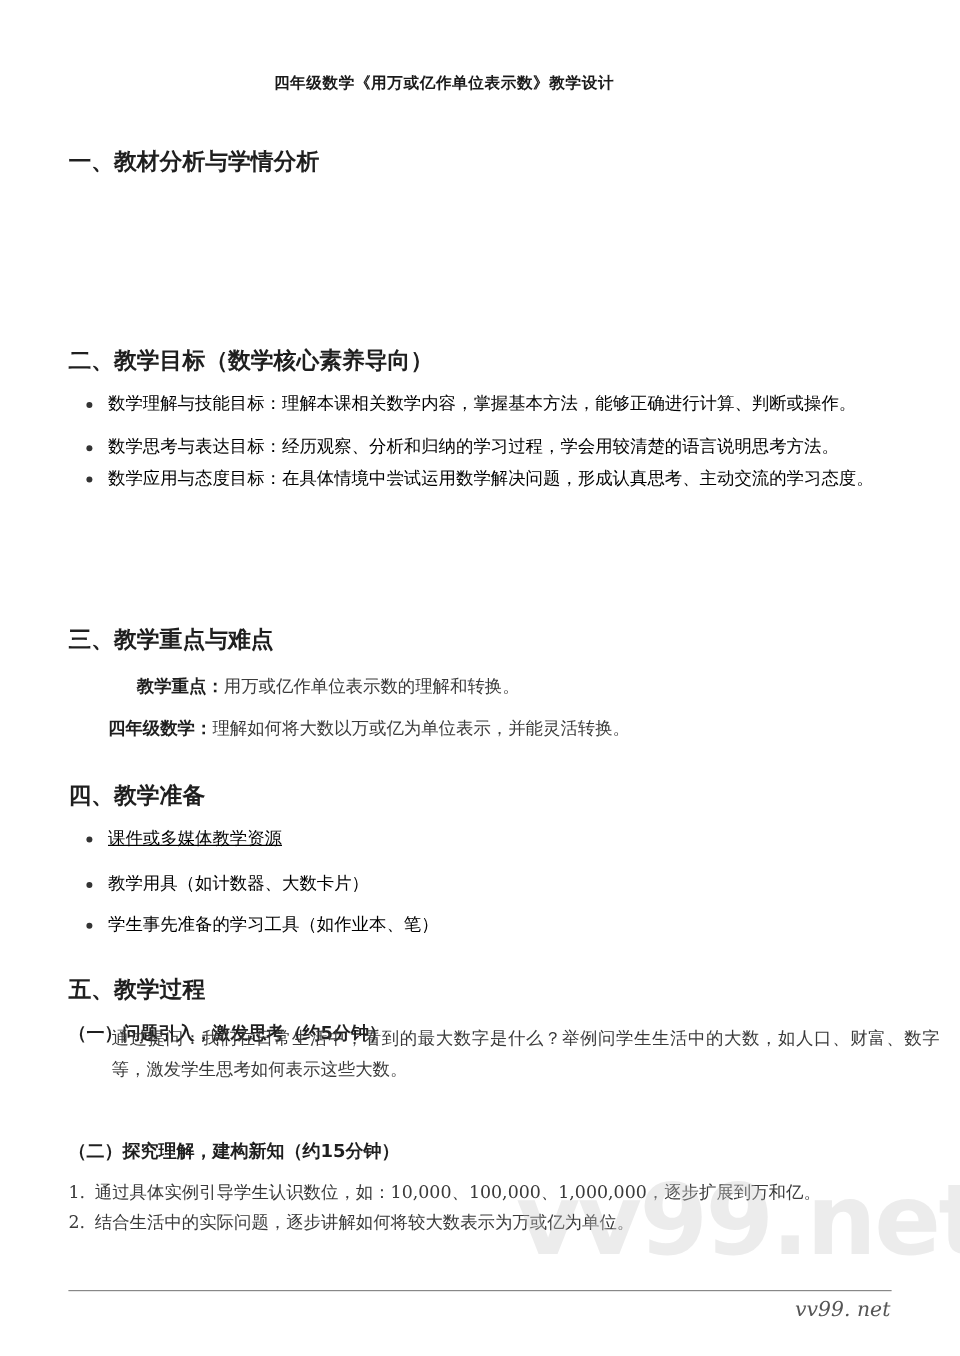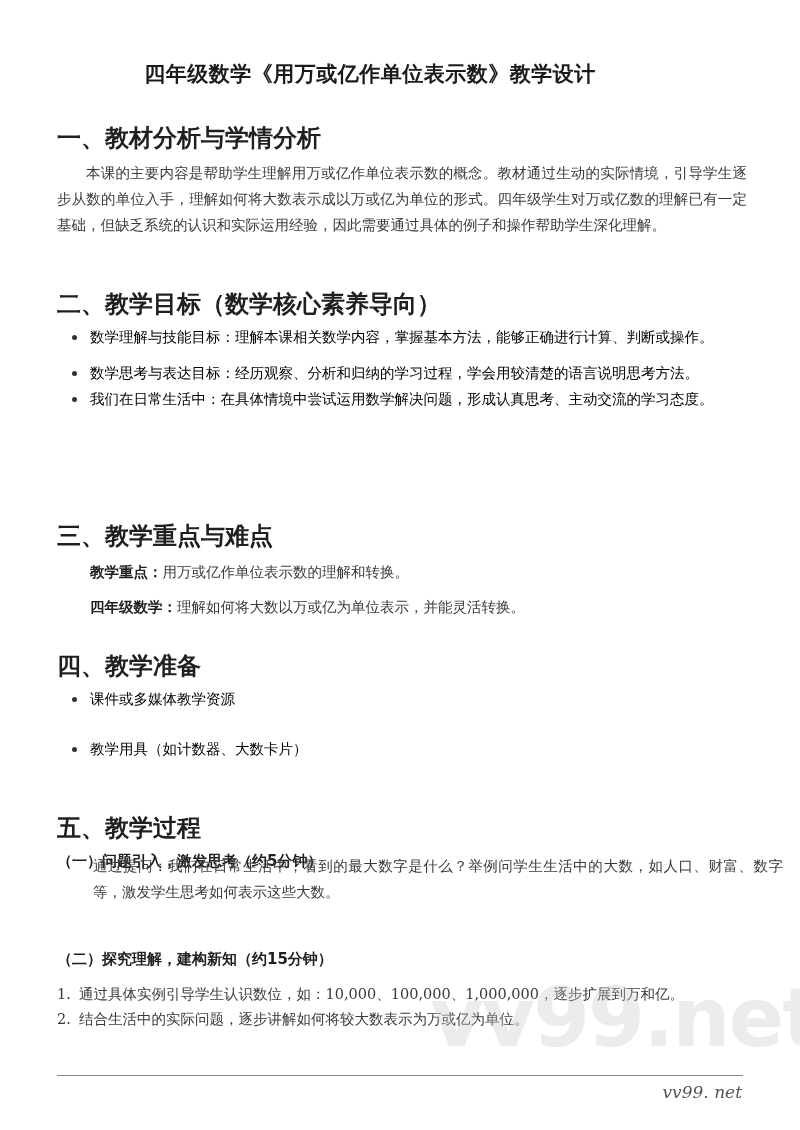--- a/index.html
+++ b/index.html
@@ -5,26 +5,26 @@
   html, body { margin: 0; padding: 0; background: #ffffff; }
   body {
     width: 800px; height: 1130px; position: relative; overflow: hidden;
     font-family: "DejaVu Serif", "Liberation Serif", serif;
     color: #333333;
   }
   .page { position: absolute; left: 0; top: 0; width: 800px; height: 1130px; }
   .title {
     position: absolute; left: 0; top: 60px; width: 740px; text-align: center;
     font-family: Liberation Sans, sans-serif;
-    font-weight: bold; font-size: 21px; color: #1a1a1a; letter-spacing: 0.5px;
+    font-weight: bold; font-size: 13px; color: #1a1a1a; letter-spacing: 0.5px;
   }
   .h2 {
     position: absolute; left: 57px;
     font-family: "DejaVu Sans", "Liberation Sans", sans-serif;
-    font-weight: bold; font-size: 24px; color: #1f1f1f;
+    font-weight: bold; font-size: 19px; color: #1f1f1f;
   }
   .para {
     position: absolute; left: 57px; width: 690px;
     font-size: 14.5px; line-height: 26px; color: #3a3a3a; text-align: justify;
   }
   .indent { text-indent: 2em; }
   .bullets { position: absolute; left: 70px; width: 676px; margin: 0; padding: 0; list-style: none; }
   .bullets li {
     position: relative; padding-left: 20px; font-size: 14.5px; line-height: 26px; color: #000000;
   }
@@ -51,41 +51,41 @@
     font-size: 82px; color: rgba(200,200,200,0.35); letter-spacing: -2px; pointer-events: none;
   }
 </style>
 </head>
 <body>
 
 <div class="page">
   <div class="title">四年级数学《用万或亿作单位表示数》教学设计</div>
 
   <div class="h2" style="top:122px;">一、教材分析与学情分析</div>
-  <div class="para indent" style="top:160px;">本课的主要内容是帮助学生理解用万或亿作单位表示数的概念。教材通过生动的实际情境，引导学生逐步从数的单位入手，理解如何将大数表示成以万或亿为单位的形式。四年级学生对万或亿数的理解已有一定基础，但缺乏系统的认识和实际运用经验，因此需要通过具体的例子和操作帮助学生深化理解。</div>
 
   <div class="h2" style="top:288px;">二、教学目标（数学核心素养导向）</div>
   <ul class="bullets" style="top:324px;">
     <li style="margin-bottom:10px;"><span class="dot"></span><span>数学理解与技能目标：理解本课相关数学内容，掌握基本方法，能够正确进行计算、判断或操作。</span></li>
     <li style=""><span class="dot"></span><span>数学思考与表达目标：经历观察、分析和归纳的学习过程，学会用较清楚的语言说明思考方法。</span></li>
-    <li><span class="dot"></span><span>我们在日常生活中：在具体情境中尝试运用数学解决问题，形成认真思考、主动交流的学习态度。</span></li>
+    <li><span class="dot"></span><span>数学应用与态度目标：在具体情境中尝试运用数学解决问题，形成认真思考、主动交流的学习态度。</span></li>
   </ul>
 
   <div class="h2" style="top:520px;">三、教学重点与难点</div>
-  <div class="kv" style="top:563px;">
+  <div class="kv" style="top:563px;margin-left:24px;">
     <b>教学重点：</b><span>用万或亿作单位表示数的理解和转换。</span>
   </div>
   <div class="kv" style="top:598px;">
     <b>四年级数学：</b><span>理解如何将大数以万或亿为单位表示，并能灵活转换。</span>
   </div>
 
   <div class="h2" style="top:650px;">四、教学准备</div>
   <ul class="bullets" style="top:686px;">
-    <li style="margin-bottom:24px;"><span class="dot"></span><span>课件或多媒体教学资源</span></li>
+    <li style="margin-bottom:12px;text-decoration:underline;"><span class="dot"></span><span>课件或多媒体教学资源</span></li>
     <li style="margin-bottom:8px;"><span class="dot"></span><span>教学用具（如计数器、大数卡片）</span></li>
+    <li><span class="dot"></span><span>学生事先准备的学习工具（如作业本、笔）</span></li>
   </ul>
 
   <div class="h2" style="top:812px;">五、教学过程</div>
   <div class="h3" style="top:852px;">（一）问题引入，激发思考（约5分钟）</div>
   <div class="para" style="top:853px;margin-left:36px;">通过提问：我们在日常生活中，看到的最大数字是什么？举例问学生生活中的大数，如人口、财富、数字等，激发学生思考如何表示这些大数。</div>
 
   <div class="h3" style="top:950px;">（二）探究理解，建构新知（约15分钟）</div>
   <ol class="olist" style="top:982px;">
     <li><span class="num">1.</span><span>通过具体实例引导学生认识数位，如：10,000、100,000、1,000,000，逐步扩展到万和亿。</span></li>
     <li><span class="num">2.</span><span>结合生活中的实际问题，逐步讲解如何将较大数表示为万或亿为单位。</span></li>

